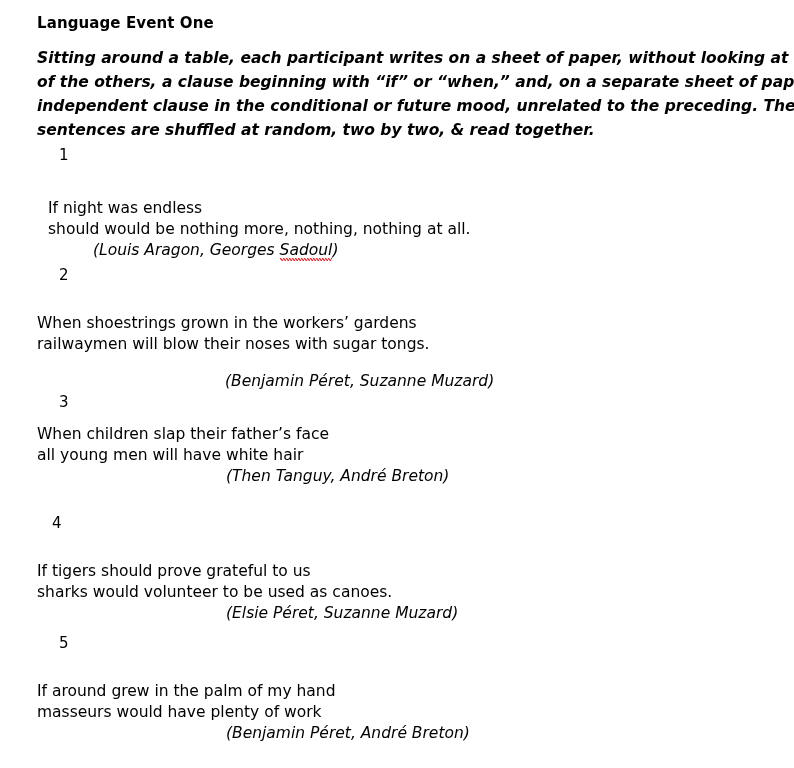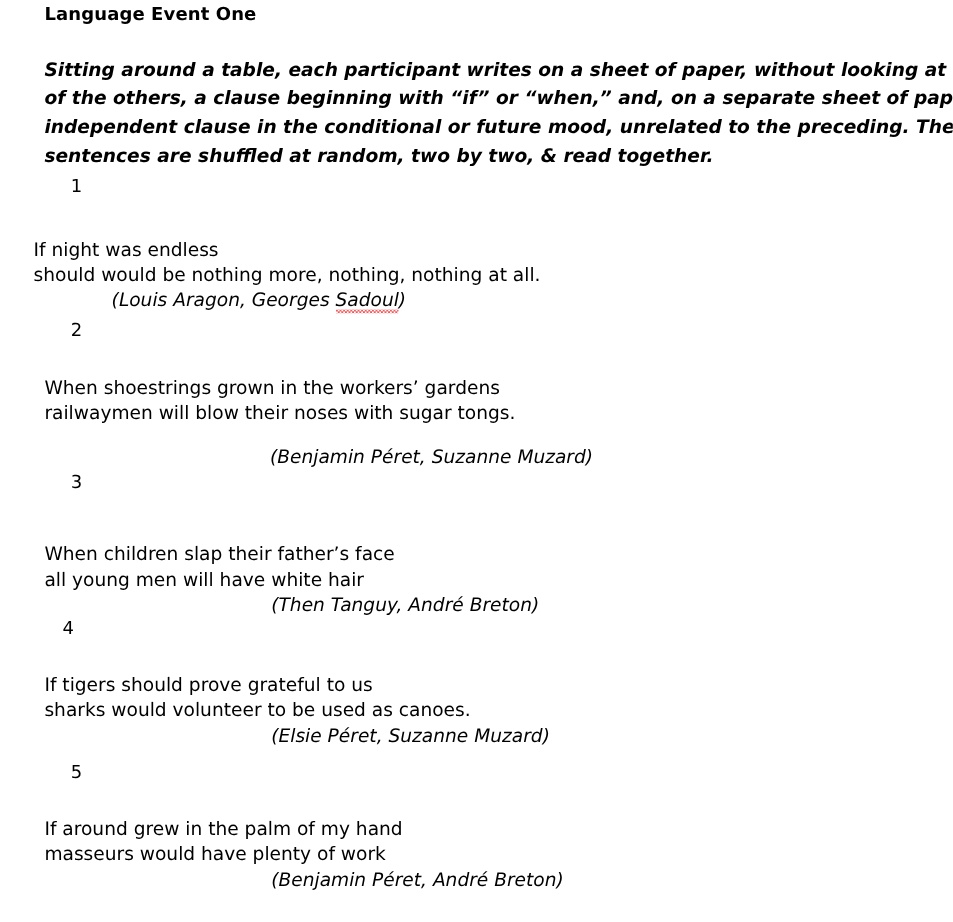--- a/index.html
+++ b/index.html
@@ -20,21 +20,21 @@
     height: 768px;
     background: #ffffff;
     box-sizing: border-box;
     padding: 0;
   }
 
   
   .doc-title {
     position: absolute;
     left: 37px;
-    top: 3px;
+    top: 14px;
     font-size: 15px;
     font-weight: bold;
     font-style: normal;
     letter-spacing: 0.1px;
     line-height: 18px;
     white-space: nowrap;
   }
 
   
   .intro {
@@ -107,21 +107,21 @@
 
   <div class="intro">
     <span class="ln">Sitting around a table, each participant writes on a sheet of paper, without looking at those</span>
     <span class="ln">of the others, a clause beginning with “if” or “when,” and, on a separate sheet of paper, an</span>
     <span class="ln">independent clause in the conditional or future mood, unrelated to the preceding. Then the</span>
     <span class="ln">sentences are shuffled at random, two by two, &amp; read together.</span>
   </div>
 
   <div class="stanza" style="top:145px;">
     <div class="stanza-number" style="margin-left:59px;">1</div>
-    <div class="stanza-lines" style="margin-left:28px; margin-top:33px;">
+    <div class="stanza-lines" style="margin-left:48px; margin-top:33px;">
       <span class="ln">If night was endless</span>
       <span class="ln">should would be nothing more, nothing, nothing at all.</span>
     </div>
     <div class="attribution" style="margin-left:93px; margin-top:1px;">
       <span>(</span><span>Louis Aragon, Georges </span><span class="misspelled">Sadoul</span><span>)</span>
     </div>
   </div>
 
   <div class="stanza" style="top:265px;">
     <div class="stanza-number" style="margin-left:59px;">2</div>
@@ -129,21 +129,21 @@
       <span class="ln">When shoestrings grown in the workers’ gardens</span>
       <span class="ln">railwaymen will blow their noses with sugar tongs.</span>
     </div>
     <div class="attribution" style="margin-left:225px; margin-top:17px;">
       <span>(</span><span>Benjamin Péret, Suzanne Muzard</span><span>)</span>
     </div>
   </div>
 
   <div class="stanza" style="top:392px;">
     <div class="stanza-number" style="margin-left:59px;">3</div>
-    <div class="stanza-lines" style="margin-left:37px; margin-top:40px;">
+    <div class="stanza-lines" style="margin-left:37px; margin-top:12px;">
       <span class="ln">When children slap their father’s face</span>
       <span class="ln">all young men will have white hair</span>
     </div>
     <div class="attribution" style="margin-left:226px; margin-top:1px;">
       <span>(</span><span>Then Tanguy, André Breton</span><span>)</span>
     </div>
   </div>
 
   <div class="stanza" style="top:513px;">
     <div class="stanza-number" style="margin-left:52px;">4</div>

